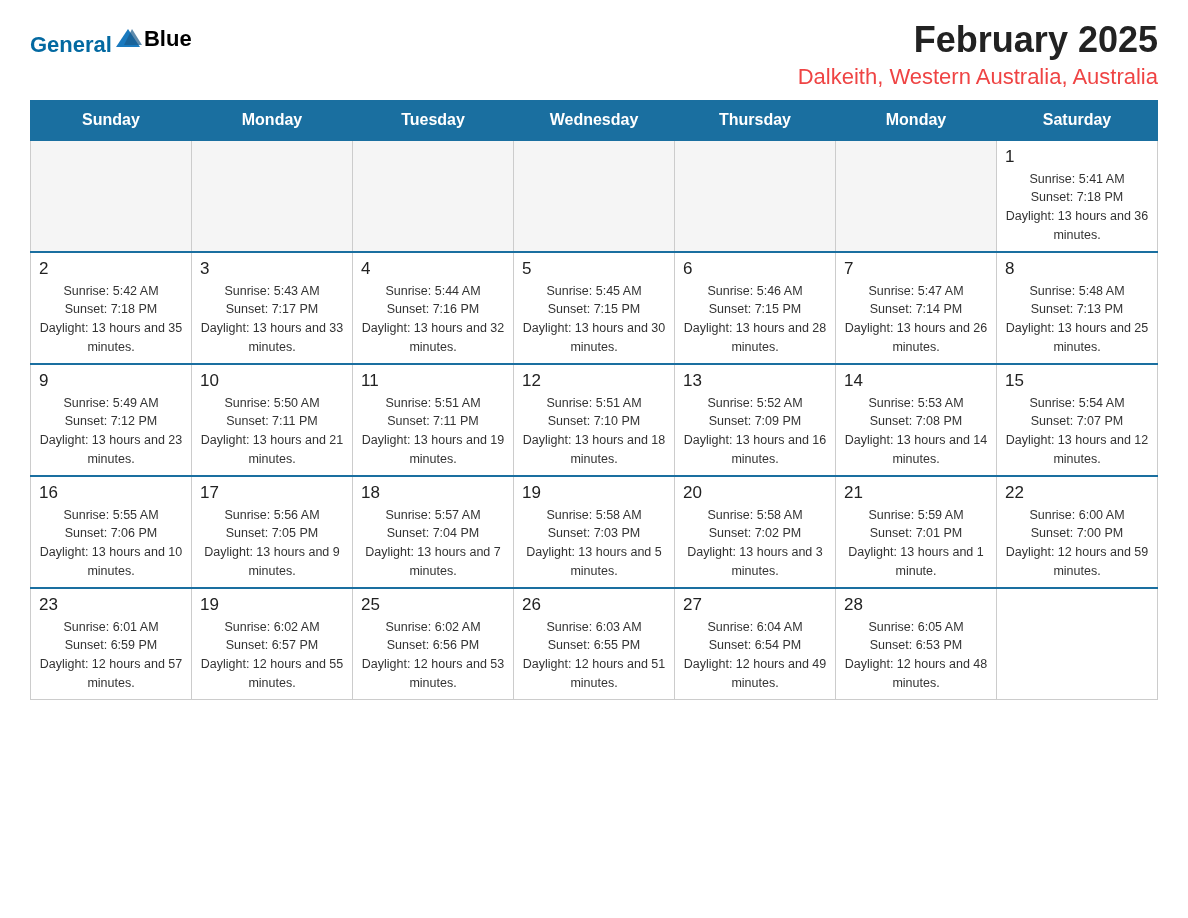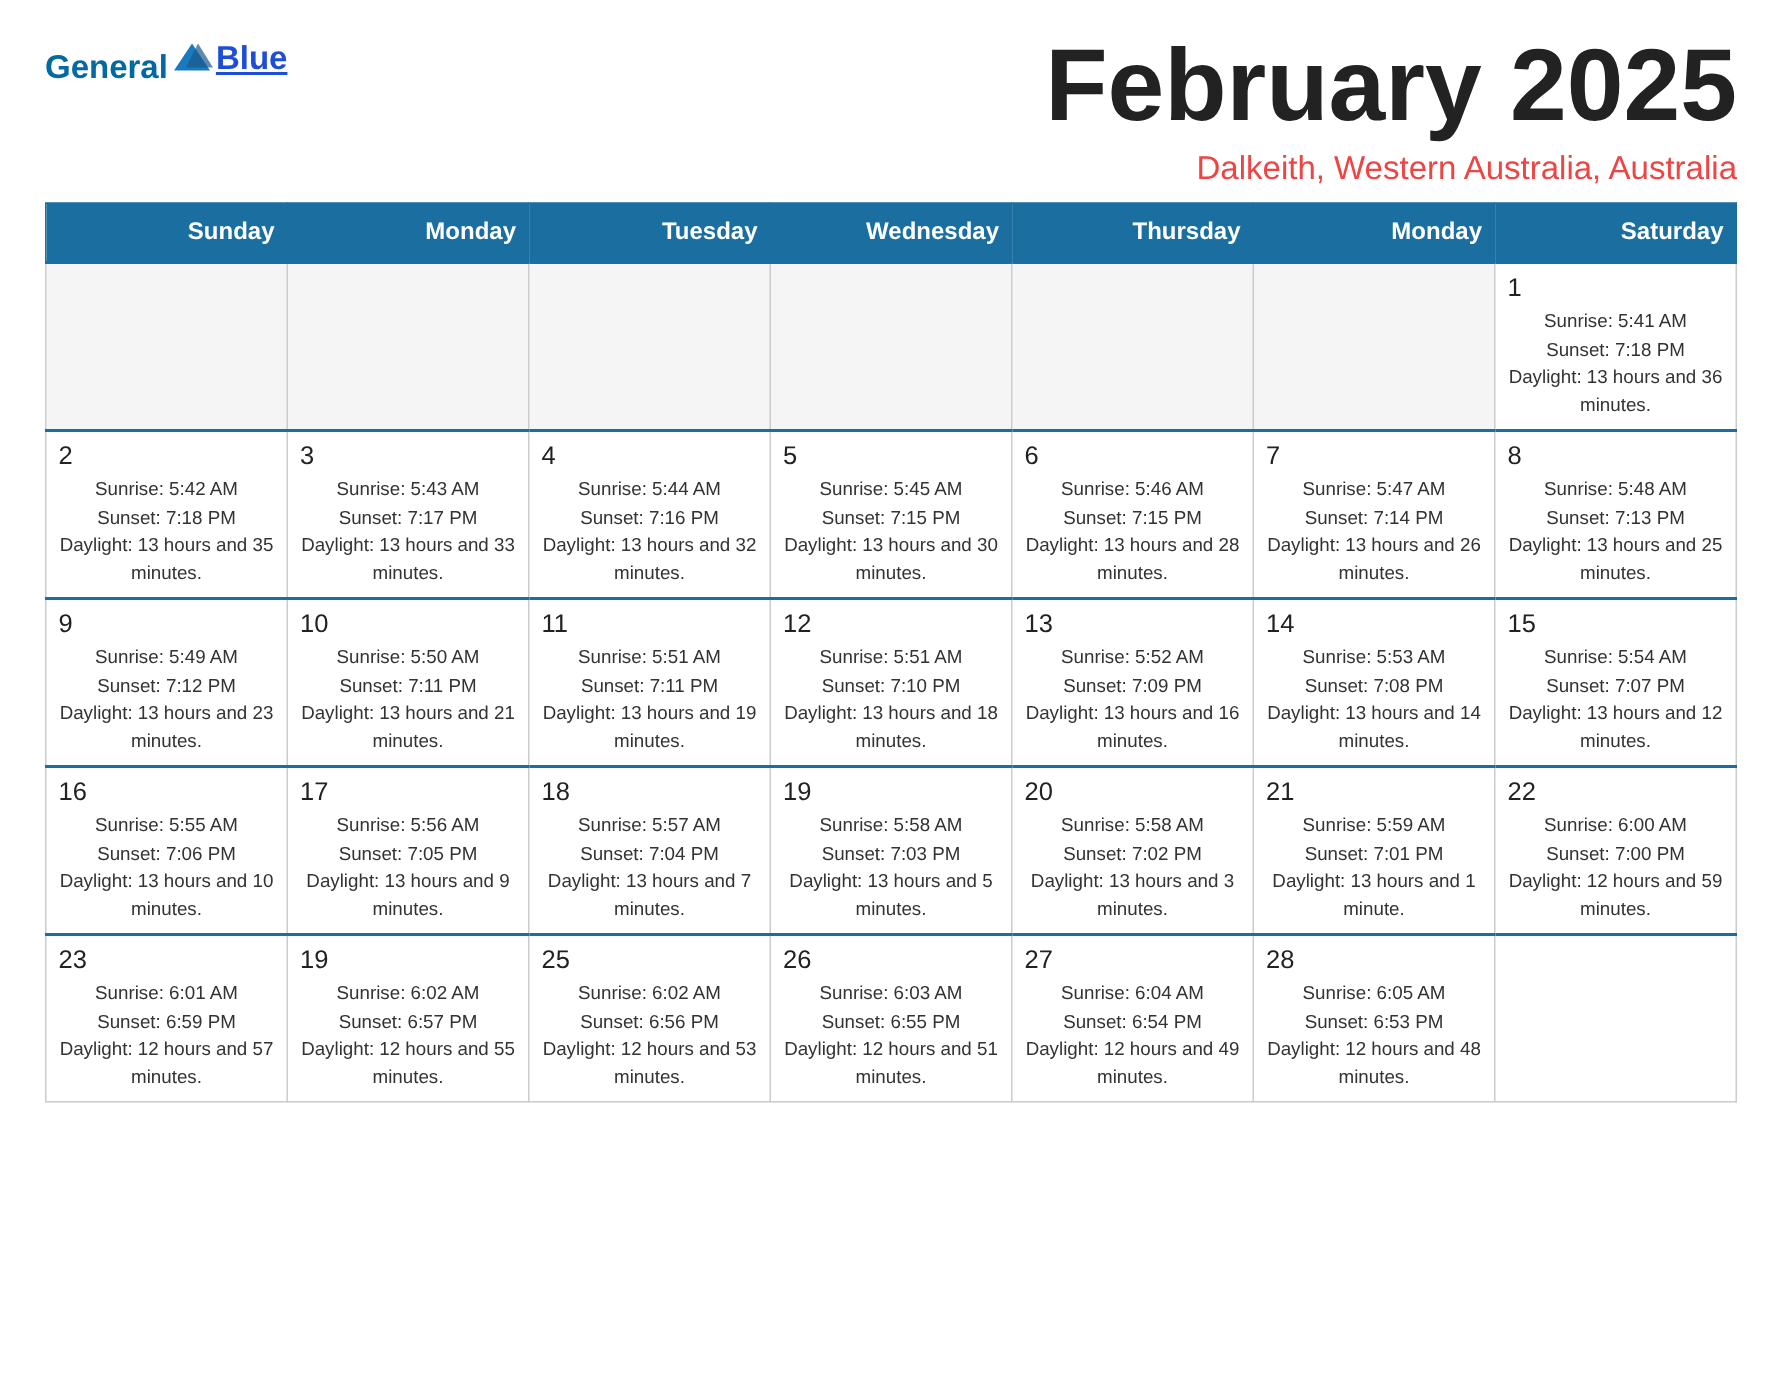--- a/index.html
+++ b/index.html
@@ -17,52 +17,52 @@
       margin-bottom: 10px;
     }
     .logo {
       display: flex;
       align-items: center;
       font-size: 22px;
       font-weight: bold;
       color: #333;
     }
     .logo-general { color: #0369a1; margin-top: 12px; }
-    .logo-blue { color: #1d4ed8; text-decoration: underline; }
+    .logo-blue { color: #000000; }
     .logo-icon {
       width: 28px;
       height: 28px;
       margin: 0 2px;
     }
     .title-block {
       text-align: right;
     }
     .month-title {
-      font-size: 68px;
+      font-size: 36px;
       font-weight: bold;
       color: #222;
       line-height: 1.1;
     }
     .location-title {
       font-size: 22px;
       color: #ef4444;
       margin-top: 4px;
     }
     .calendar {
       width: 100%;
       border-collapse: collapse;
       margin-top: 10px;
     }
     .calendar th {
       background-color: #1a6fa0;
       color: #fff;
       font-size: 16px;
       font-weight: bold;
       padding: 10px 8px;
-      text-align: right;
+      text-align: center;
       border: 1px solid #1a6fa0;
     }
     .calendar td {
       vertical-align: top;
       border: 1px solid #ccc;
       padding: 6px 8px;
       width: calc(100% / 7);
       min-height: 110px;
       font-size: 13px;
       color: #333;

